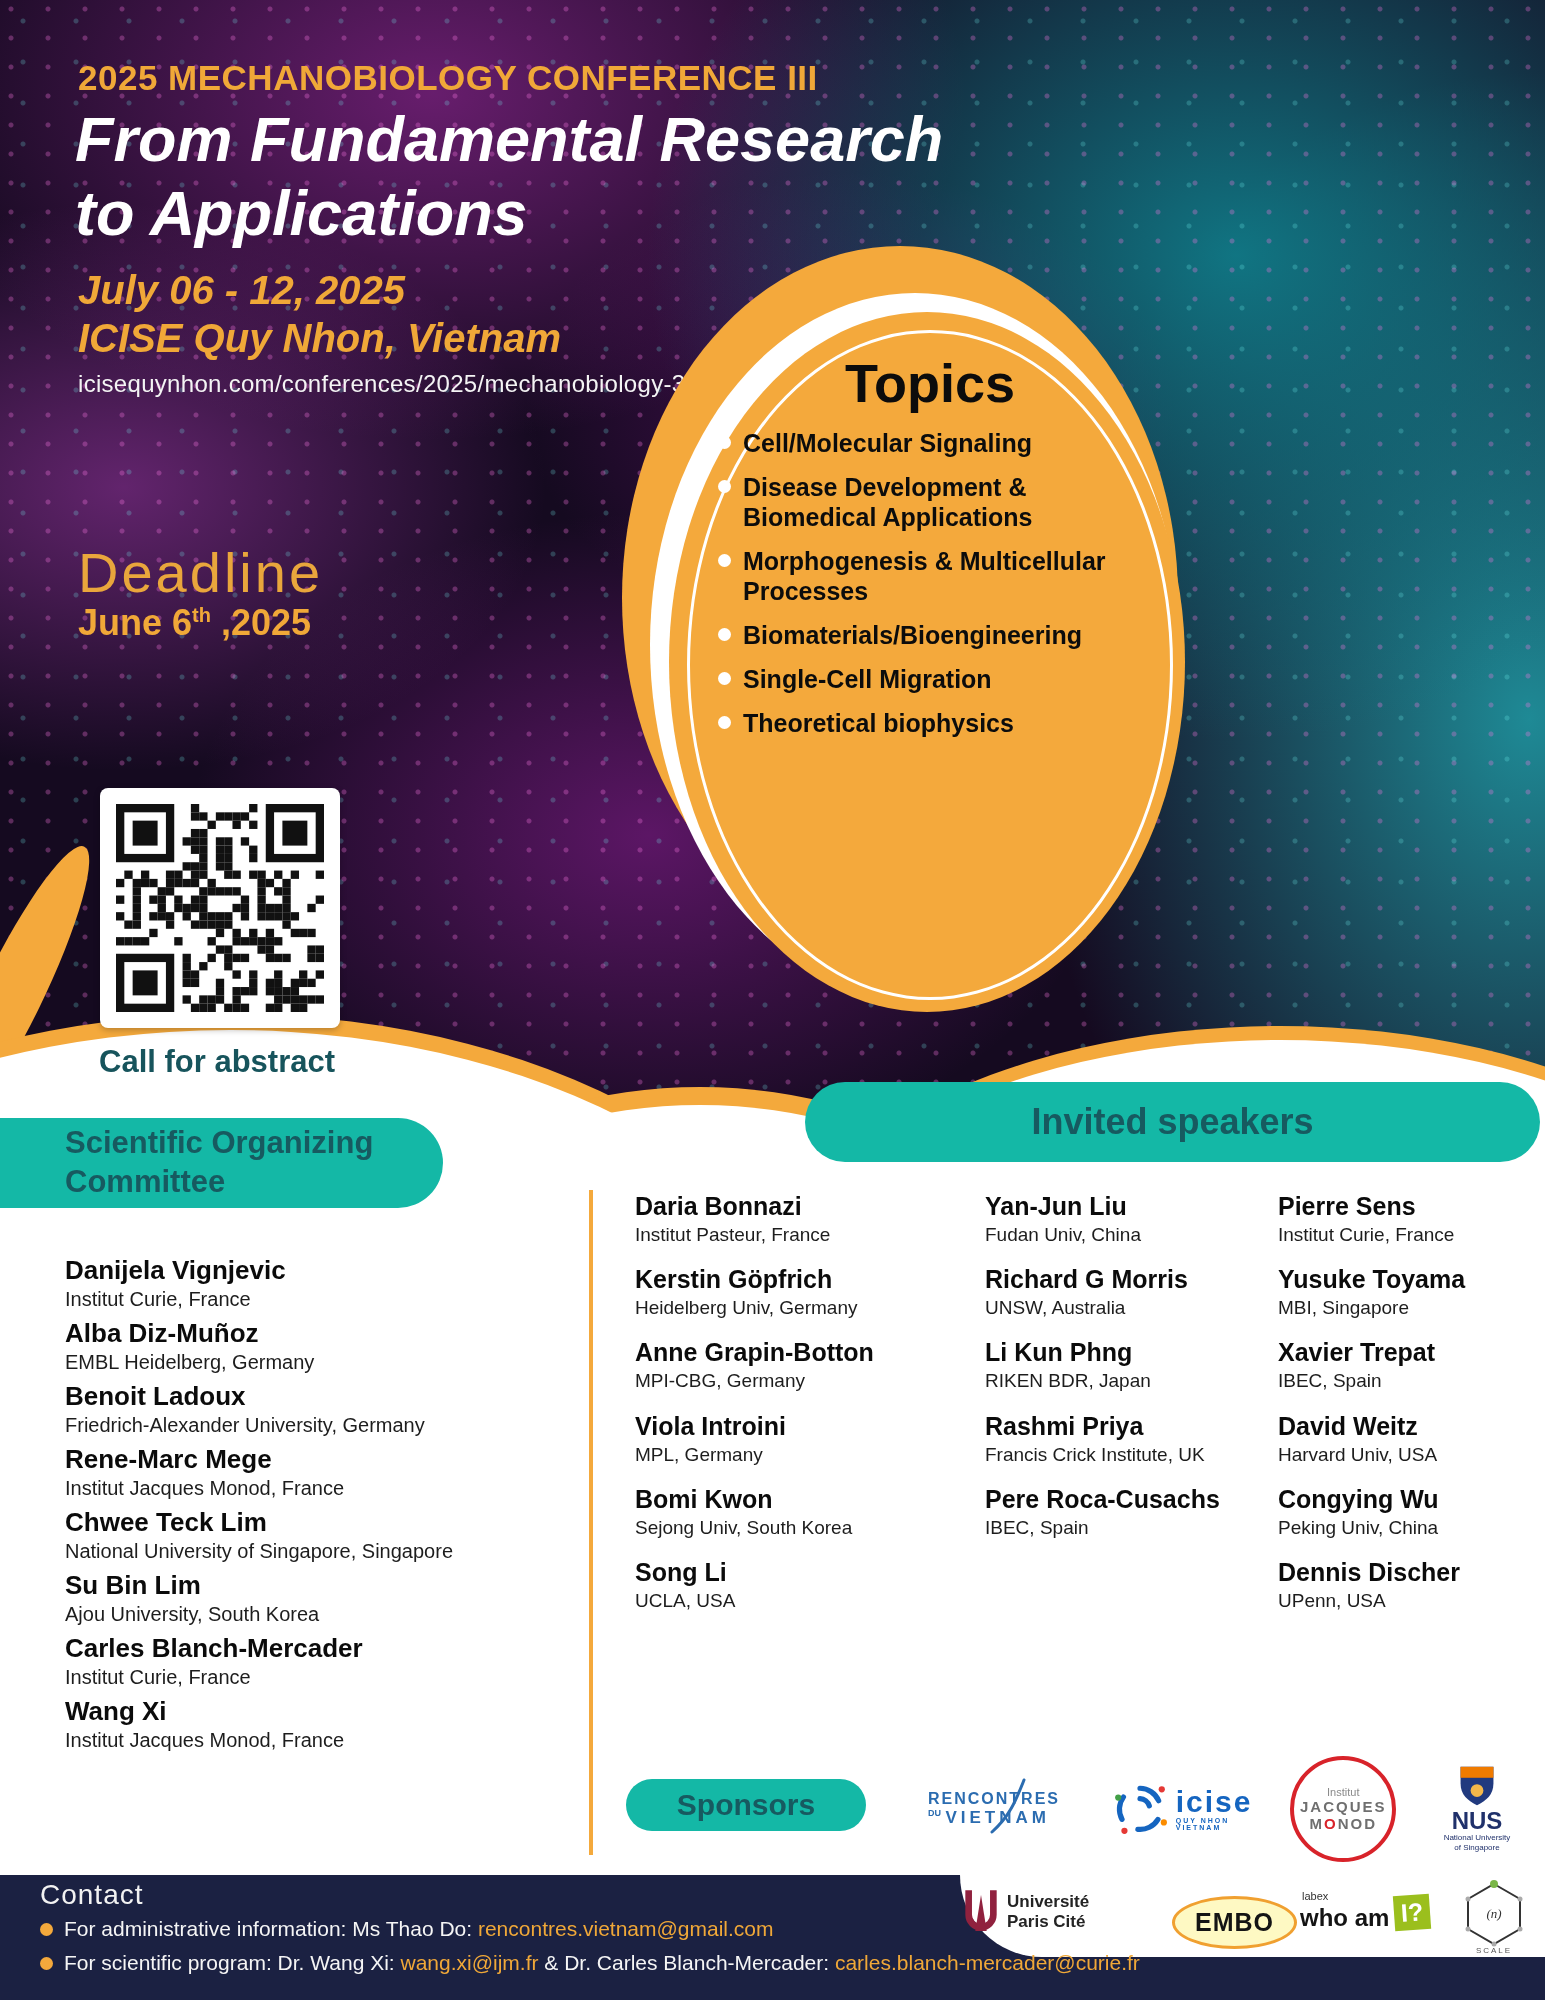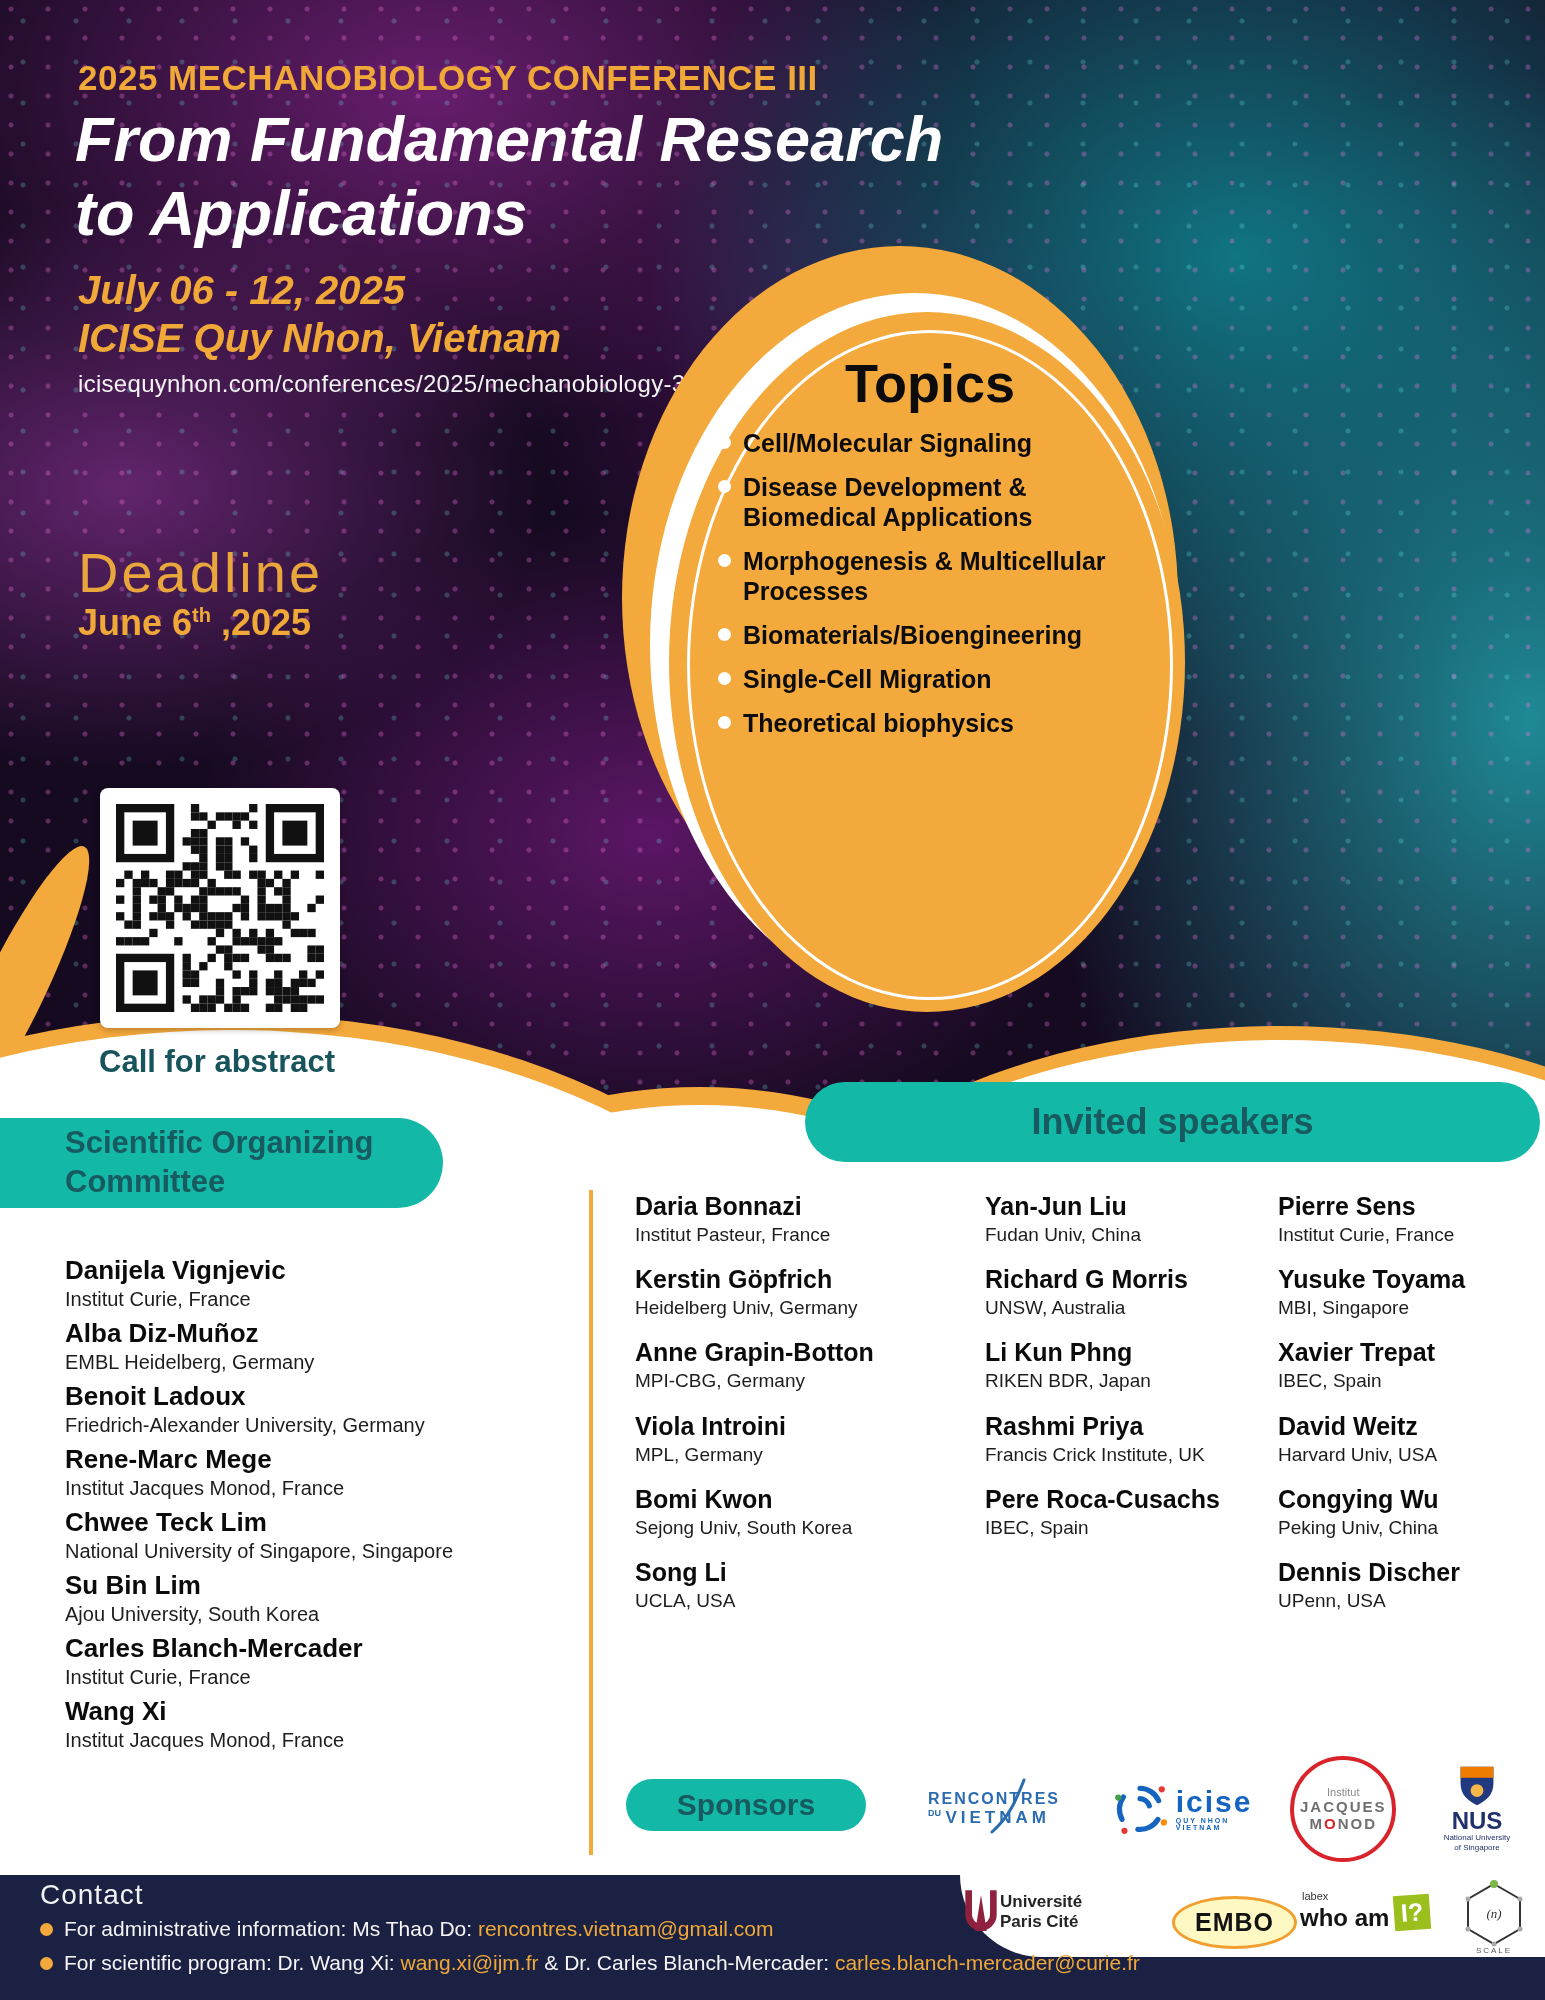--- a/index.html
+++ b/index.html
@@ -93,21 +93,21 @@
   #footer{left:0;top:1875px;width:1545px;height:125px;background:#1B2142;}
   #footer-island{right:0;top:1875px;width:585px;height:82px;background:#fff;border-bottom-left-radius:85px;}
   #contact-title{left:40px;top:1879px;font-size:28px;color:#f2f2f2;letter-spacing:1px;}
   .contact-line{left:40px;font-size:21px;color:#f5f5f5;white-space:nowrap;}
   #contact-line1{top:1917px;}
   #contact-line2{top:1951px;}
   .c-dot{display:inline-block;width:13px;height:13px;border-radius:50%;background:#F4A93C;margin-right:11px;}
   .c-email{color:#F0A838;margin-top:38px;}
 
   
-  .pcite{left:962px;top:1887px;display:flex;align-items:center;}
+  .pcite{left:962px;top:1887px;display:flex;align-items:center;gap:7px;}
   .pcite .p-txt{font-size:17px;color:#242424;line-height:1.15;font-weight:bold;}
   .embo{left:1172px;top:1896px;border:3px solid #f0a030;border-radius:50%;padding:9px 20px;
     font-size:25px;font-weight:bold;color:#141414;letter-spacing:1px;background:#fef9c3;}
   .whoami{left:1300px;top:1892px;display:flex;align-items:flex-end;gap:5px;}
   .whoami .lbx{font-size:11px;color:#333;position:absolute;top:-2px;left:2px;}
   .whoami .wa{font-size:24px;font-weight:bold;color:#141414;line-height:1;padding-top:14px;}
   .whoami .iq{font-size:25px;font-weight:bold;color:#fff;background:#9bbf1d;padding:3px 7px;transform:rotate(-4deg);}
   .hexlogo{left:1463px;top:1880px;display:flex;flex-direction:column;align-items:center;}
 </style>
 </head>

